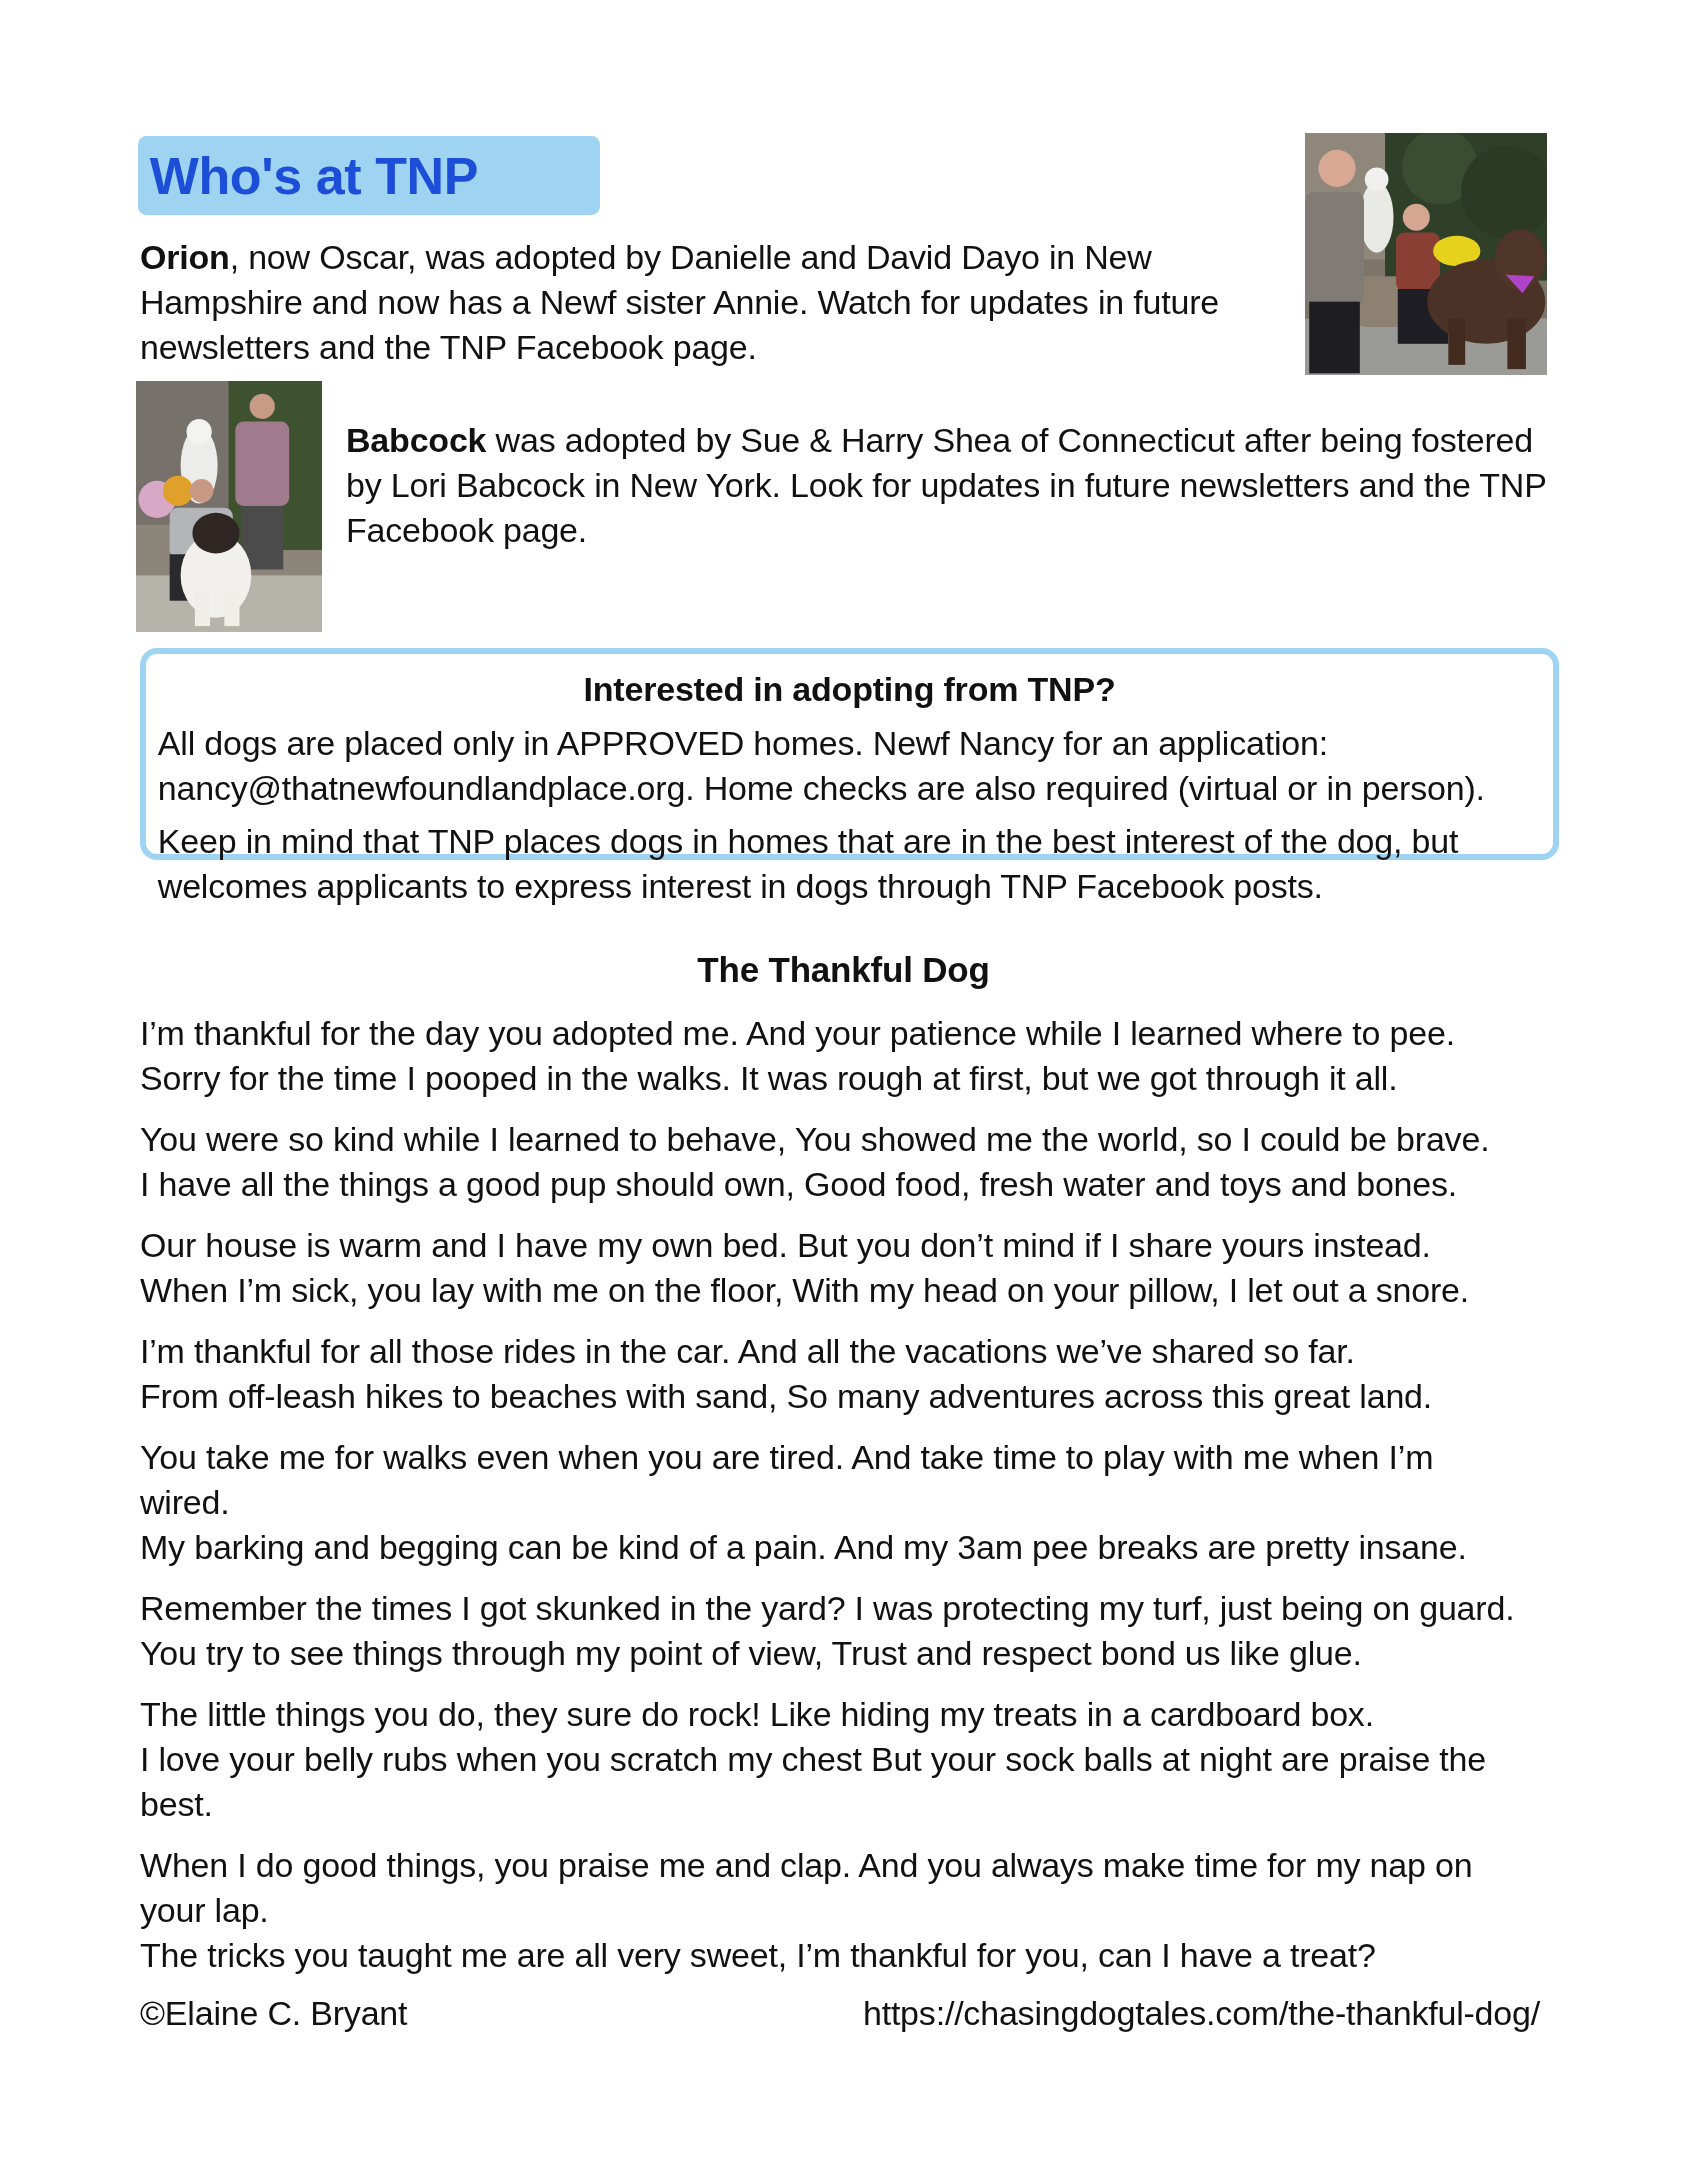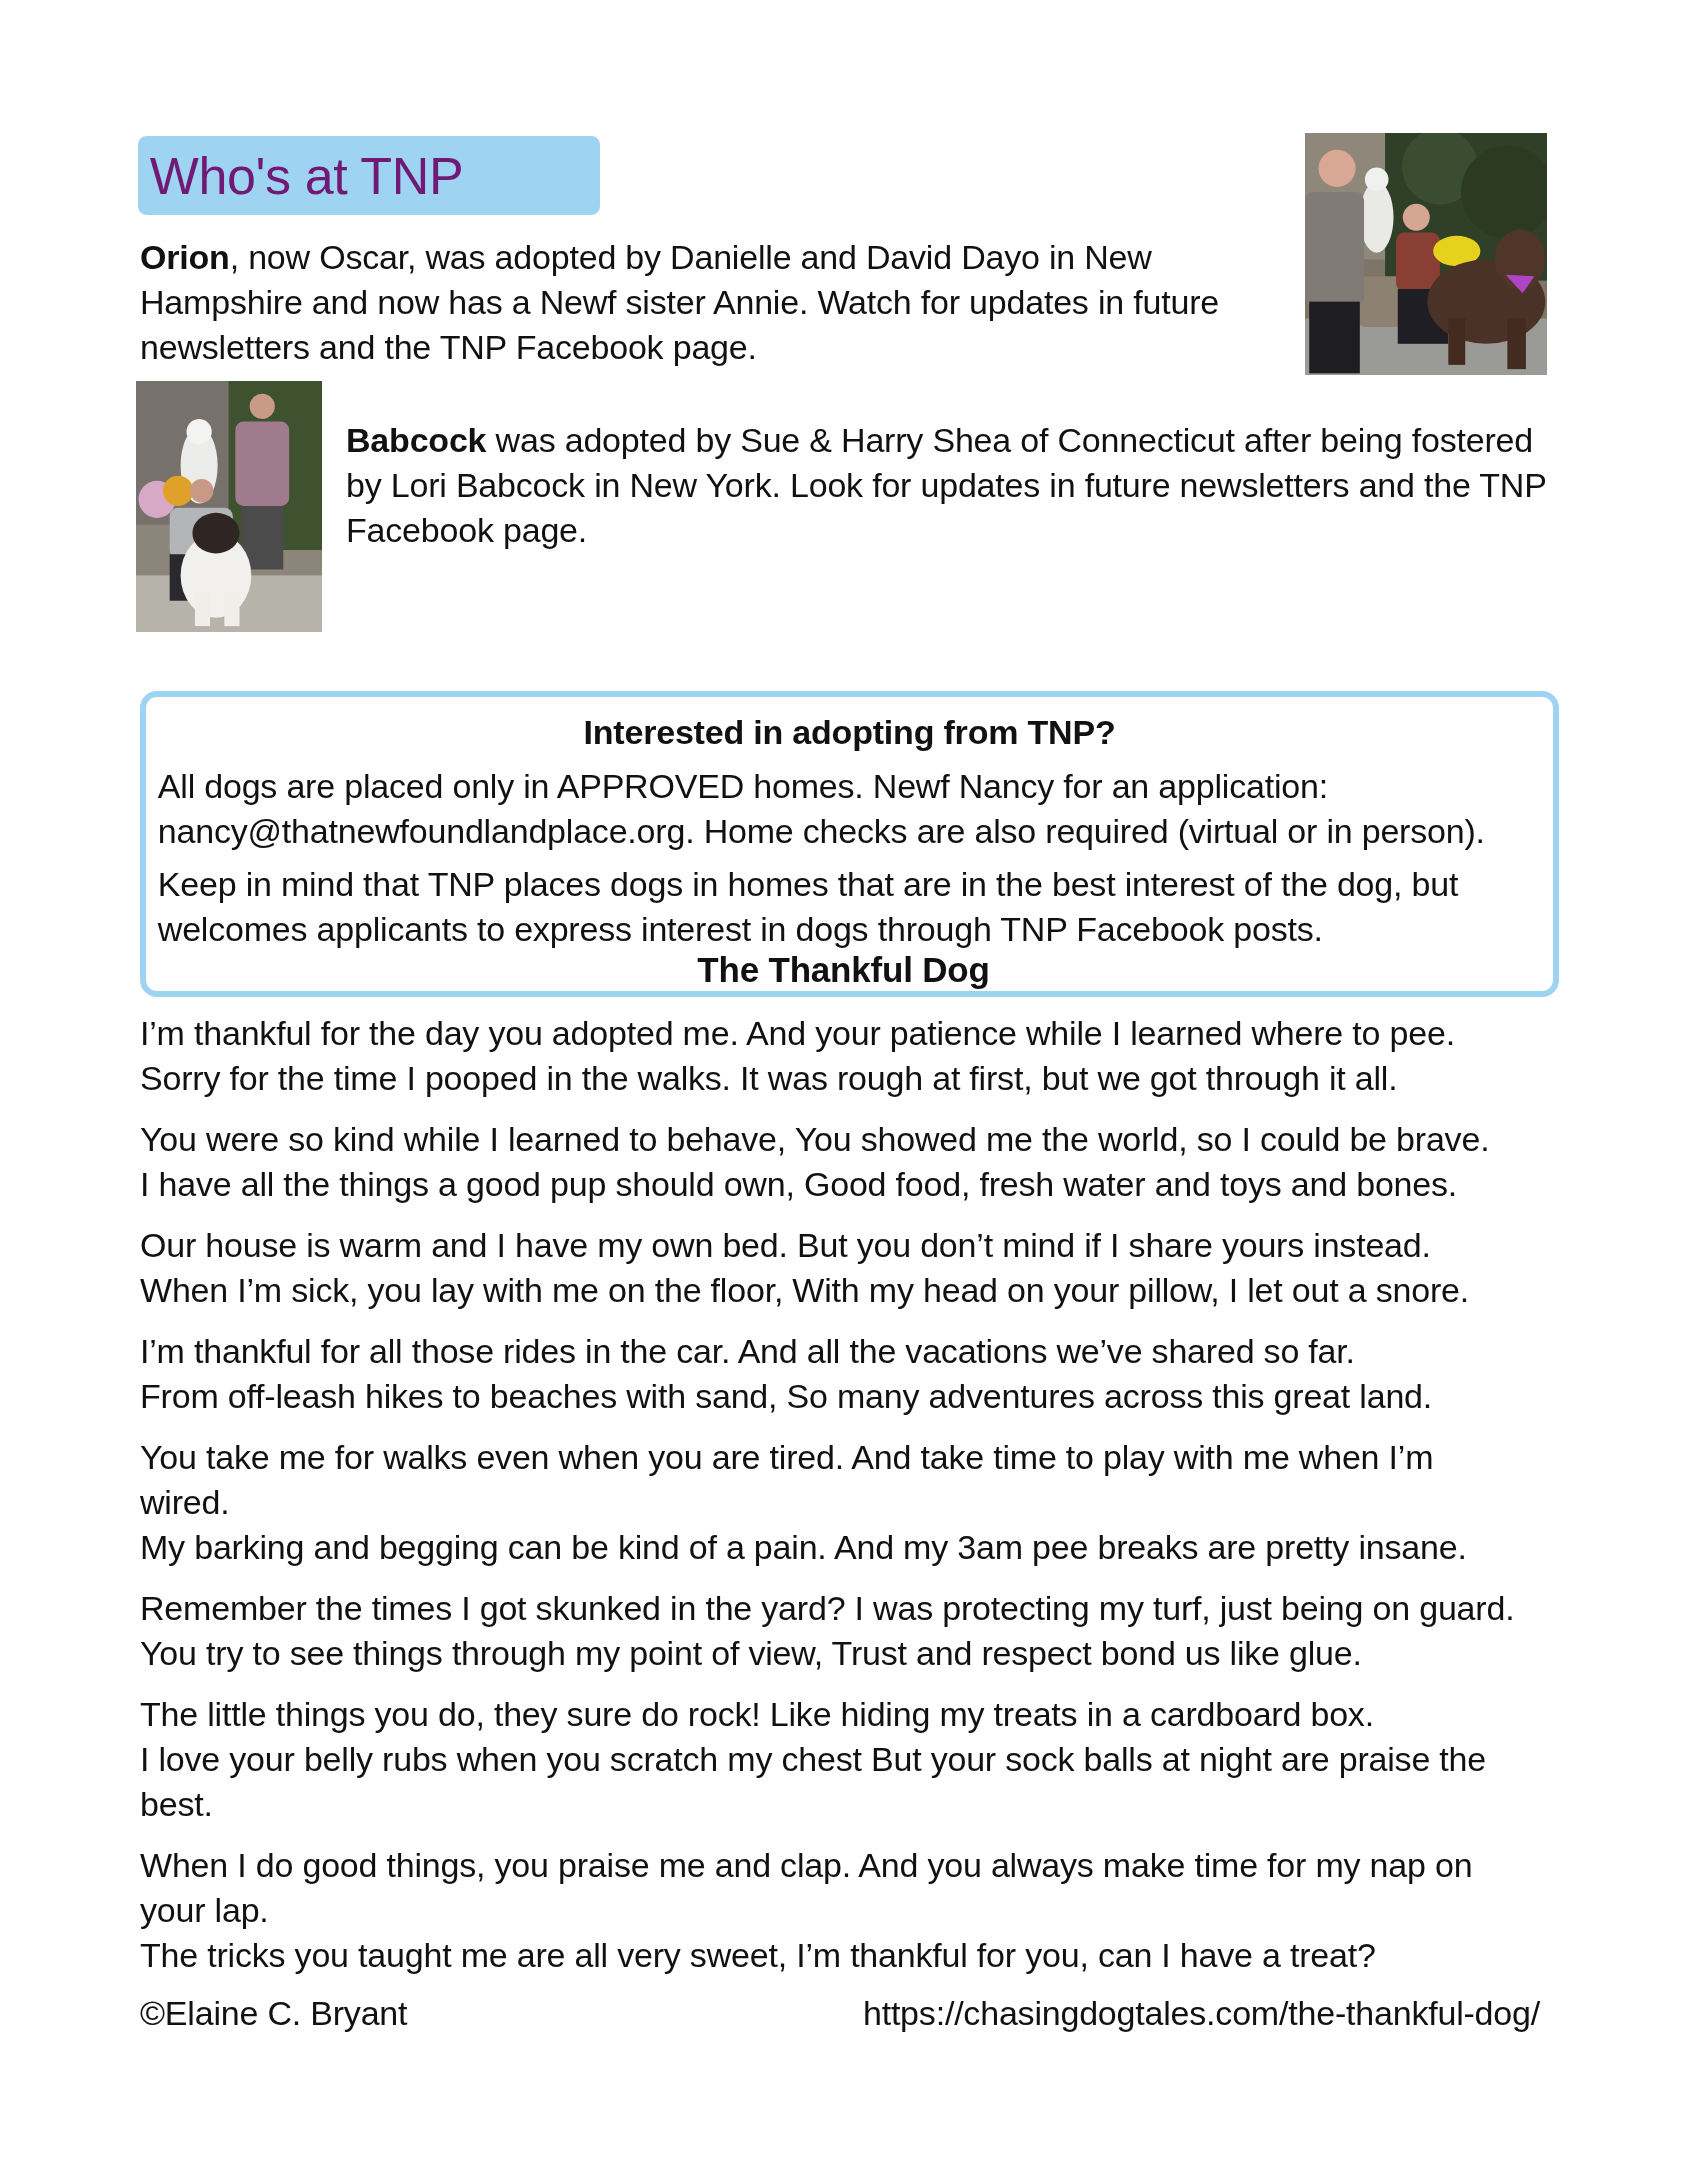--- a/index.html
+++ b/index.html
@@ -7,39 +7,38 @@
     width: 1687px; height: 2183px; position: relative; overflow: hidden;
     font-family: "Liberation Sans", sans-serif; color: #111111;
   }
   .abs { position: absolute; }
   .title-bar {
     left: 138px; top: 136px; width: 462px; height: 79px;
     background: #9ed3f2; border-radius: 8.4px;
   }
   .title-text {
     position: absolute; left: 11.8px; top: 10px;
-    font-size: 52px; font-weight: normal; color: #701a75; letter-spacing: -0.4px;
+    font-size: 52px; font-weight: bold; color: #1d4ed8; letter-spacing: -0.4px;
     line-height: 61px;
   }
   .body-text { font-size: 34px; line-height: 45px; letter-spacing: -0.2px; }
   .body-text b { font-weight: bold; }
   .orion { left: 140px; top: 235px; width: 1130px; }
   .noodle { left: 346px; top: 418px; width: 1215px; }
   .photo {
     overflow: hidden;
   }
   .photo svg { display: block; width: 100%; height: 100%; }
   .photo1 { left: 1305px; top: 133px; width: 242px; height: 242px; }
   .photo2 { left: 136px; top: 381px; width: 186px; height: 251px; }
 
   .adopt-box {
-    left: 140px; top: 648px; width: 1419px; height: 306px;
+    left: 140px; top: 648px; width: 1419px; height: 212px;
     box-sizing: border-box; border: 6.7px solid #9ed3f2; border-radius: 17px;
     background: #ffffff;
-    margin-top: 43px;
   }
   .adopt-heading {
     position: absolute; left: 0; right: 0; top: 13.5px; text-align: center;
     font-size: 34px; font-weight: bold; line-height: 42px; letter-spacing: -0.2px;
   }
   .adopt-p1 { position: absolute; left: 11.8px; top: 67px; width: 1392px; }
   .adopt-p2 { position: absolute; left: 11.8px; top: 165px; width: 1392px; }
 
   .poem-title {
     left: 0; width: 1687px; top: 948px; text-align: center;

